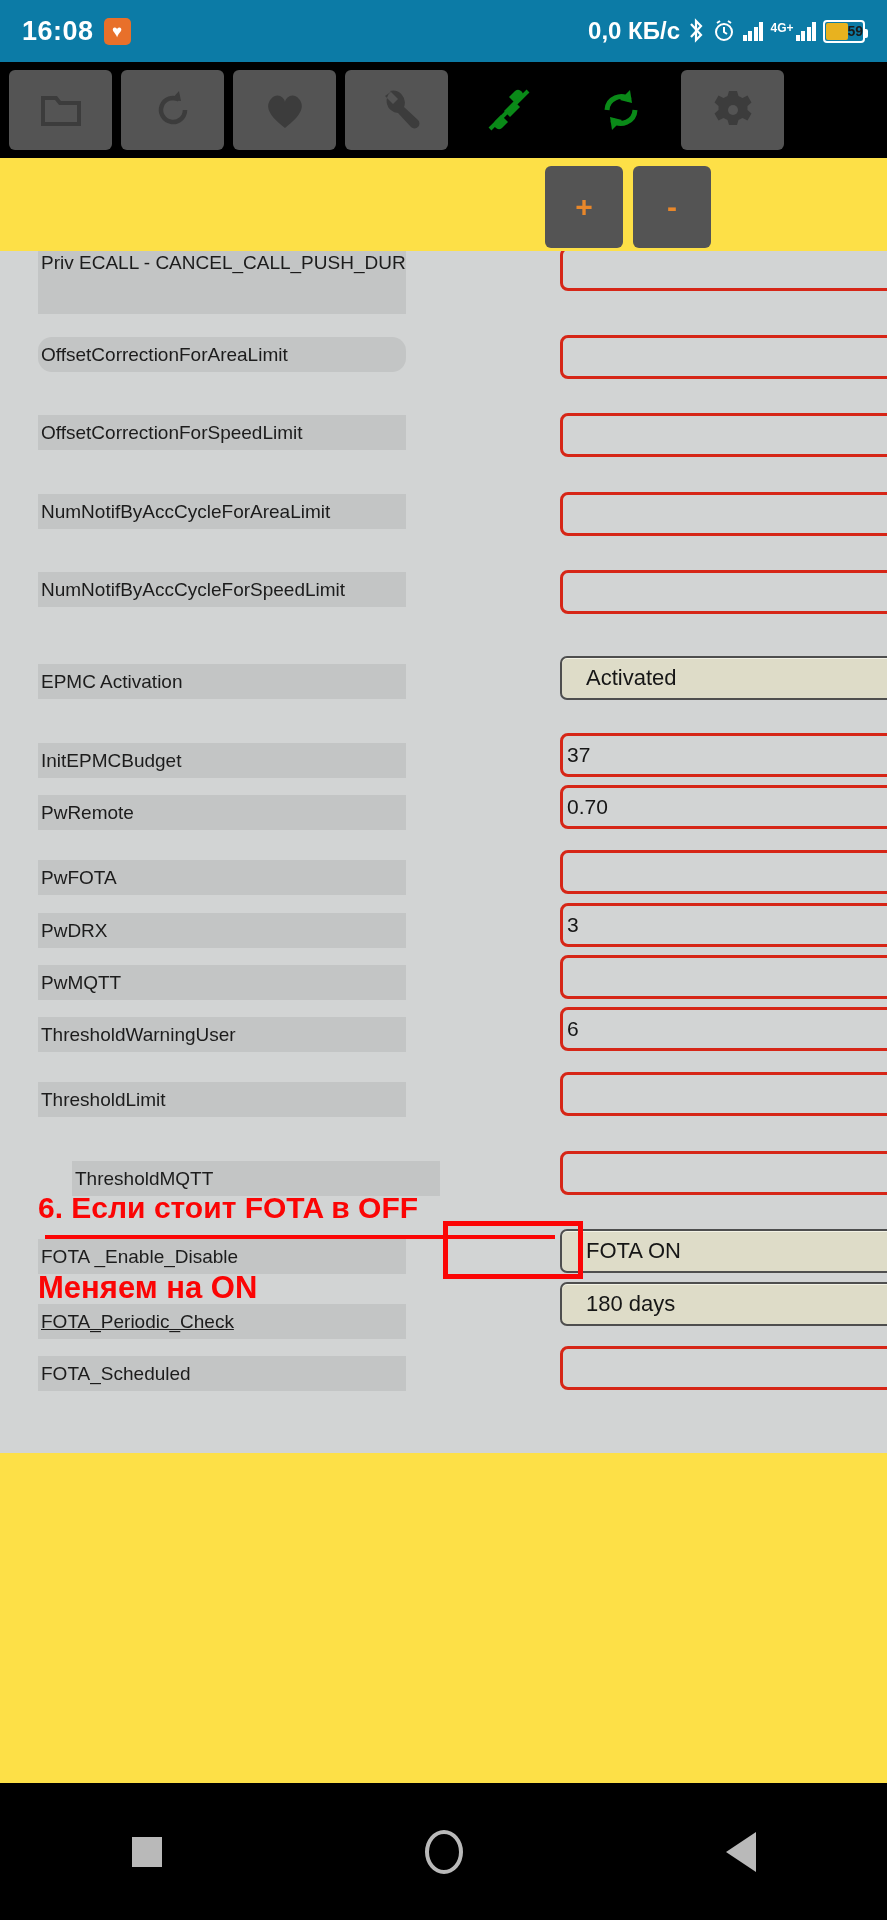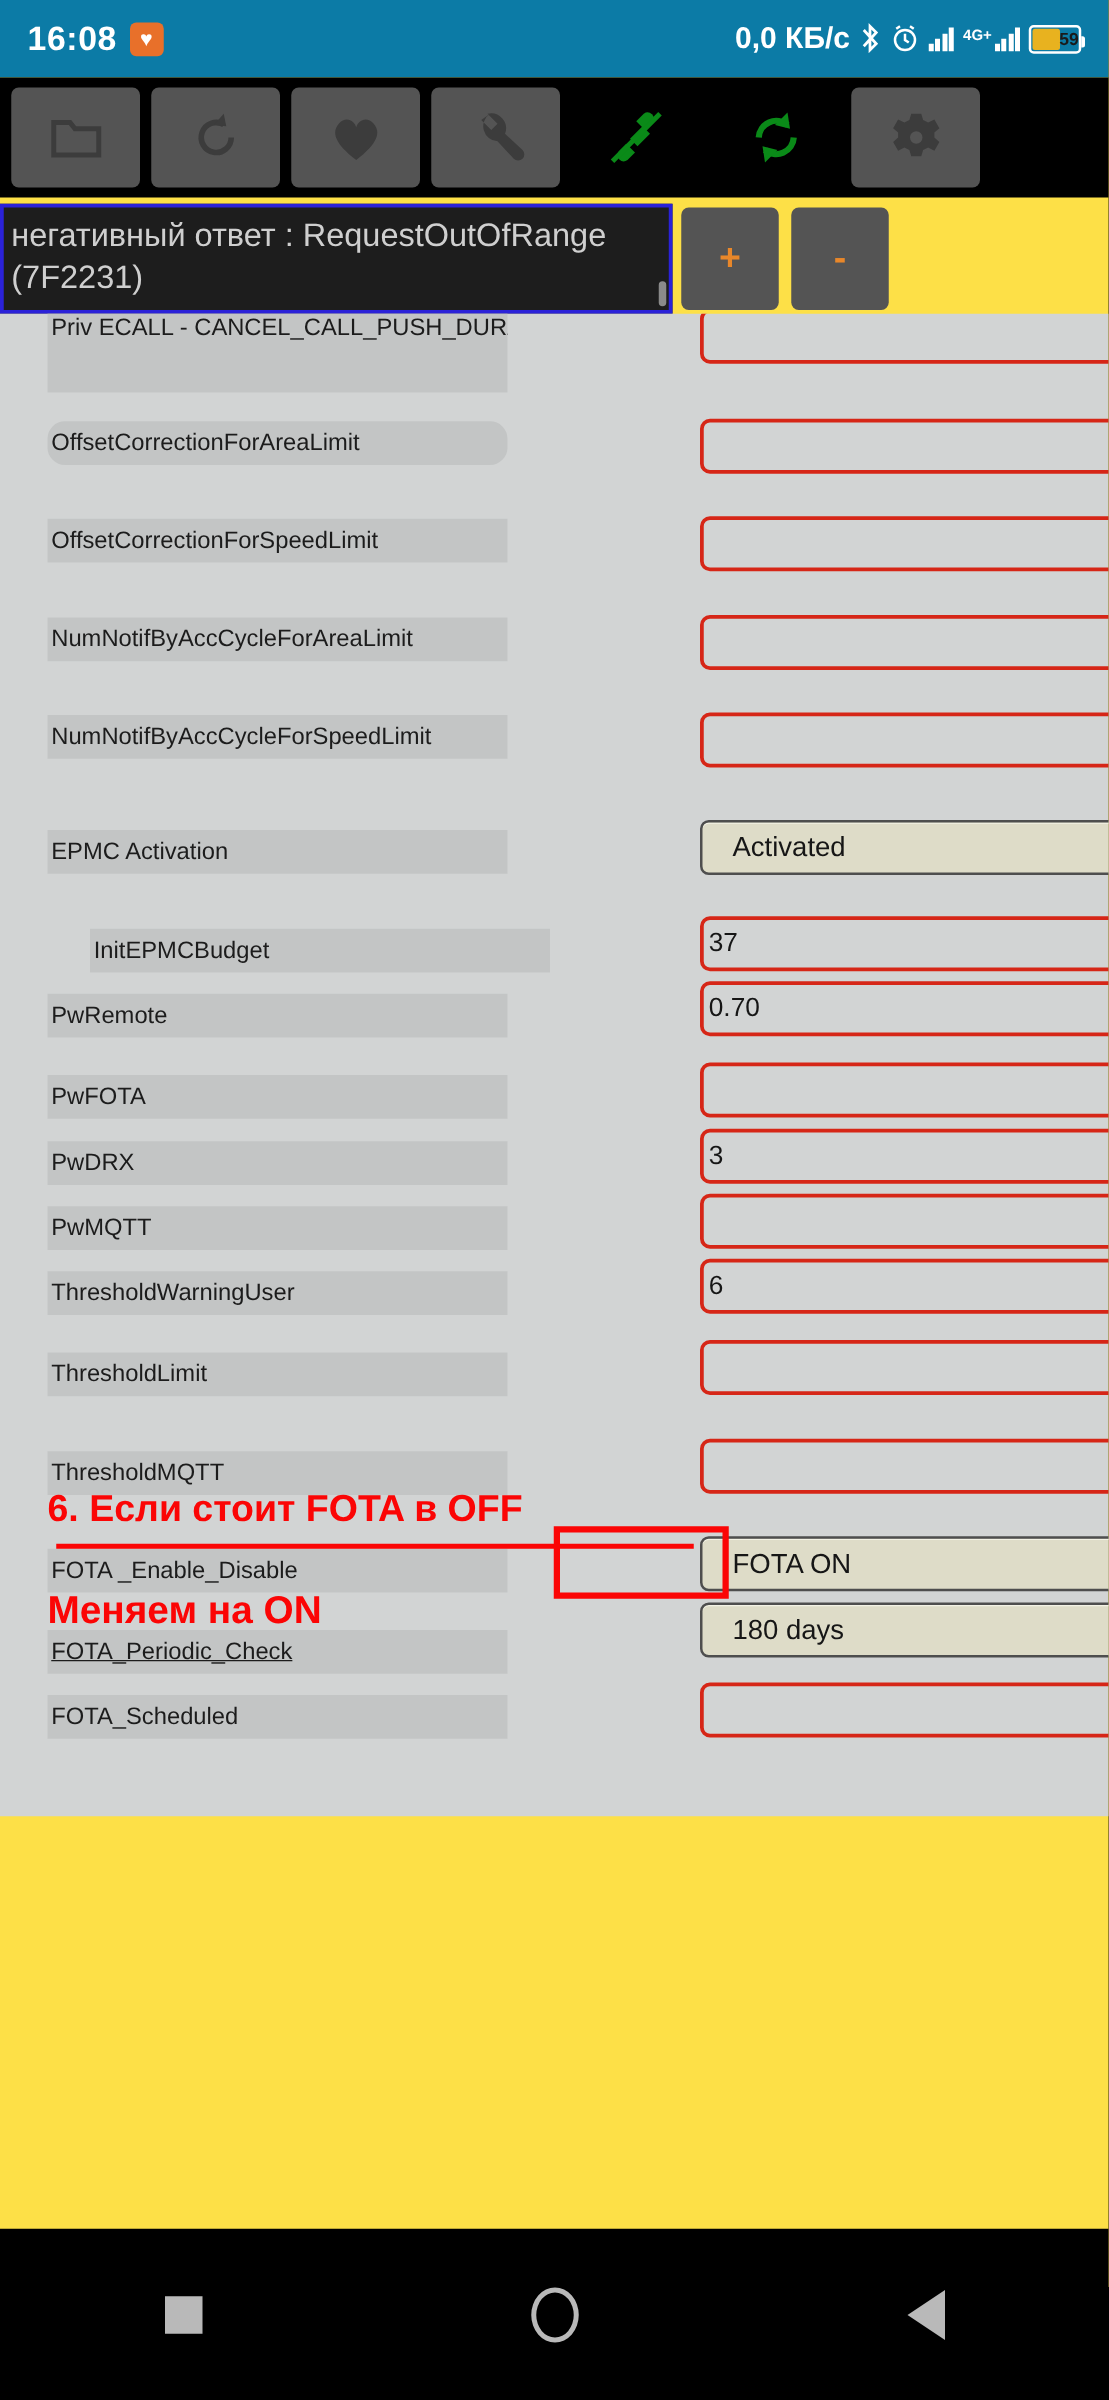--- a/index.html
+++ b/index.html
@@ -264,55 +264,51 @@
     <div class="tb-btn">
       <span>
         <svg width="42" height="42" viewBox="0 0 42 42">
           <path d="M17 2 h8 l1.5 5 l4 2 l5 -2.5 l4 7 l-4 3.5 v4 l4 3.5 l-4 7 l-5 -2.5 l-4 2 l-1.5 5 h-8 l-1.5 -5 l-4 -2 l-5 2.5 l-4 -7 l4 -3.5 v-4 l-4 -3.5 l4 -7 l5 2.5 l4 -2 z" fill="#3c3c3c"></path>
           <circle cx="21" cy="21" r="5" fill="#545454"></circle>
         </svg>
       </span>
     </div>
   </div>
 
-  <div class="errbar">
-    <div class="txt">негативный ответ : RequestOutOfRange (7F2231)</div>
-    <div class="vscroll"></div>
-  </div>
   <div class="pm-btn pm-plus">+</div>
   <div class="pm-btn pm-minus">-</div>
 
   <div class="list" id="param-list">
       <div class="lbl tall" style="top: -6px;">Priv ECALL - CANCEL_CALL_PUSH_DURATION</div>
       <div class="fld" style="top: -4px;"></div>
       <div class="lbl" style="top: 86px; border-radius: 14px;">OffsetCorrectionForAreaLimit</div>
       <div class="fld" style="top: 84px;"></div>
       <div class="lbl" style="top: 164px;">OffsetCorrectionForSpeedLimit</div>
       <div class="fld" style="top: 162px;"></div>
       <div class="lbl" style="top: 243px;">NumNotifByAccCycleForAreaLimit</div>
       <div class="fld" style="top: 241px;"></div>
       <div class="lbl" style="top: 321px;">NumNotifByAccCycleForSpeedLimit</div>
       <div class="fld" style="top: 319px;"></div>
       <div class="lbl" style="top: 413px;">EPMC Activation</div>
       <div class="spin" style="top: 405px;">Activated</div>
-      <div class="lbl" style="top: 492px; margin-left: 34px;">InitEPMCBudget</div>
+      <div class="lbl" style="top: 492px;">InitEPMCBudget</div>
       <div class="fld" style="top: 482px;">37</div>
       <div class="lbl" style="top: 544px;">PwRemote</div>
       <div class="fld" style="top: 534px;">0.70</div>
       <div class="lbl" style="top: 609px;">PwFOTA</div>
       <div class="fld" style="top: 599px;"></div>
       <div class="lbl" style="top: 662px;">PwDRX</div>
       <div class="fld" style="top: 652px;">3</div>
       <div class="lbl" style="top: 714px;">PwMQTT</div>
       <div class="fld" style="top: 704px;"></div>
       <div class="lbl" style="top: 766px;">ThresholdWarningUser</div>
       <div class="fld" style="top: 756px;">6</div>
       <div class="lbl" style="top: 831px;">ThresholdLimit</div>
       <div class="fld" style="top: 821px;"></div>
-      <div class="lbl" style="top: 910px;">ThresholdMQTT</div>
+      <div class="lbl" style="top: 910px; margin-left: 34px;">ThresholdMQTT</div>
       <div class="fld" style="top: 900px;"></div>
       <div class="lbl" style="top: 988px;">FOTA _Enable_Disable</div>
       <div class="spin" style="top: 978px;">FOTA ON</div>
       <div class="lbl" style="top: 1053px; text-decoration: underline;">FOTA_Periodic_Check</div>
       <div class="spin" style="top: 1031px;">180 days</div>
       <div class="lbl" style="top: 1105px;">FOTA_Scheduled</div>
       <div class="fld" style="top: 1095px;"></div>
     </div>
 
   <div class="anno anno-1">6. Если стоит FOTA в OFF</div>

